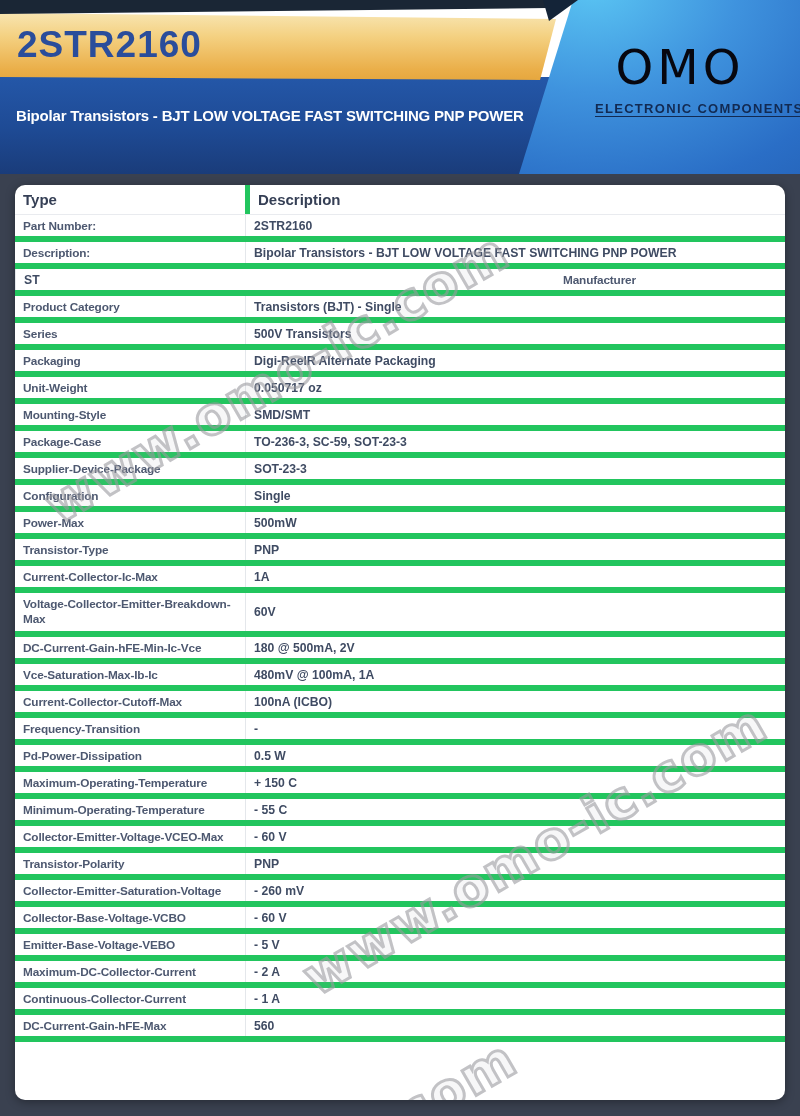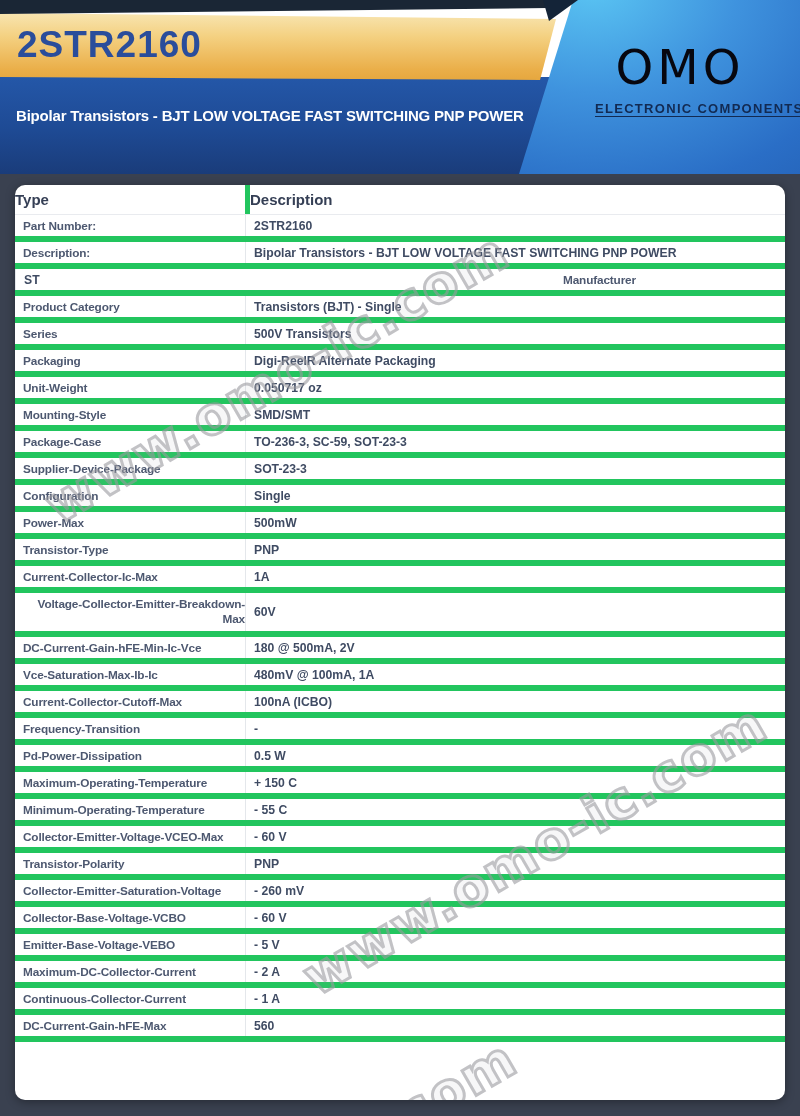--- a/index.html
+++ b/index.html
@@ -65,27 +65,27 @@
 
   
   .card{
     position:absolute;left:15px;top:185px;width:770px;height:915px;
     background:#ffffff;border-radius:10px;
     box-shadow:0 2px 10px rgba(0,0,0,0.35);
     overflow:hidden;
   }
   .thead{display:flex;height:30px;border-bottom:1px solid #e9ebef;box-sizing:border-box;}
   .thead .th{
-    display:flex;align-items:center;
+    display:flex;align-items:center;padding-left:8px;
     font-size:15px;font-weight:bold;color:#353f55;box-sizing:border-box;
   }
   .th.col-type{width:230px;}
   .th.col-desc{flex:1;border-left:5px solid #22c55e;}
   .row{display:flex;height:27px;border-bottom:6px solid #22c55e;box-sizing:border-box;}
-  .row.tall{height:44px;text-align:right;}
+  .row.tall{height:44px;}
   .cell{display:flex;align-items:center;padding-left:8px;box-sizing:border-box;overflow:hidden;}
   .cell.label{
     width:230px;font-size:11.8px;font-weight:bold;letter-spacing:-0.15px;
     color:#4d5870;white-space:nowrap;
   }
   .row.tall .cell.label{white-space:normal;line-height:15px;}
   .cell.value{
     flex:1;border-left:1px solid #e4e7eb;
     font-size:12.2px;font-weight:bold;color:#3f4b63;white-space:nowrap;
   }

